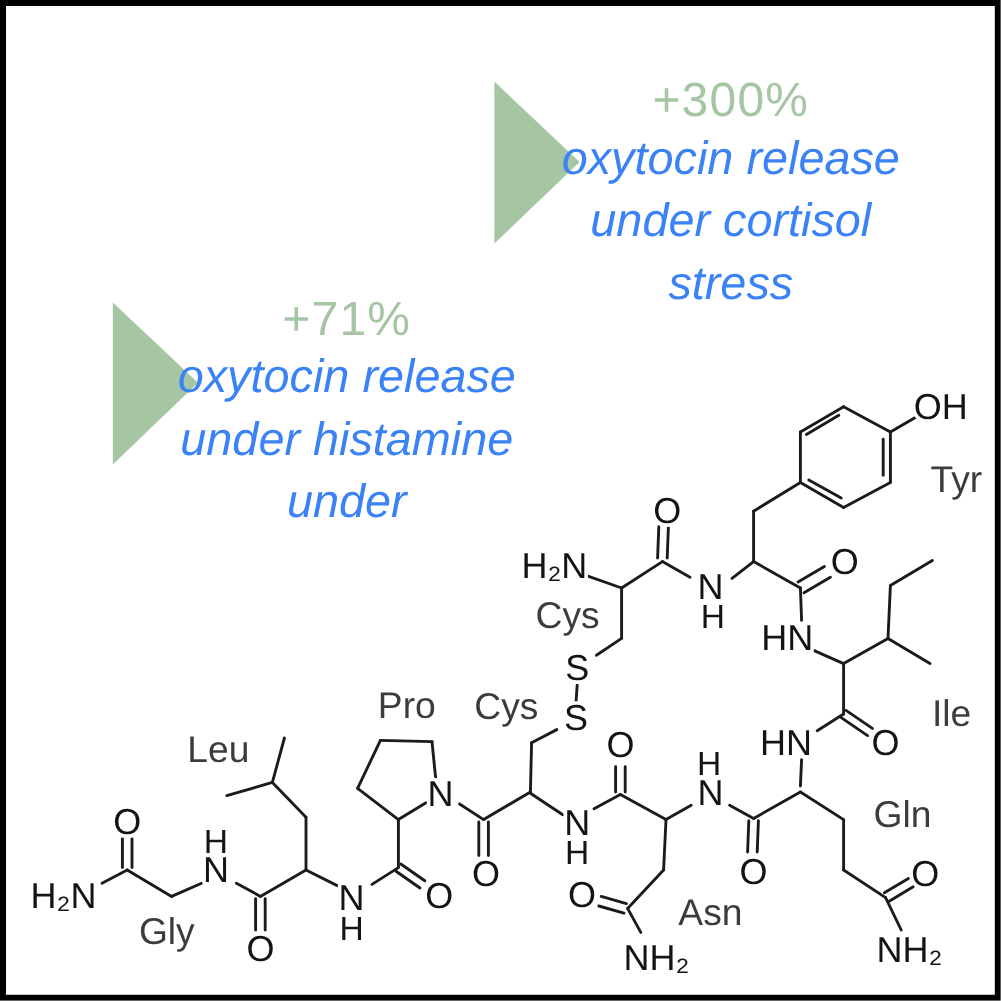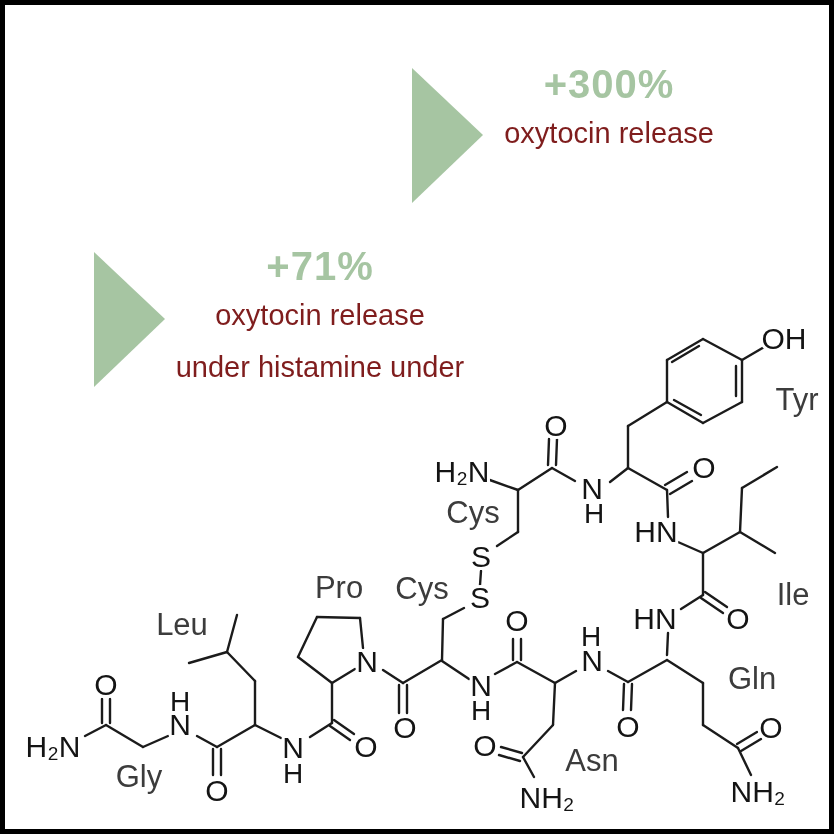--- a/index.html
+++ b/index.html
@@ -8,24 +8,24 @@
     width:834px;height:834px;
     box-sizing:border-box;
     border:5px solid #000;
     background:#fff;
     font-family:"Liberation Sans","DejaVu Sans",sans-serif;
     overflow:hidden;
   }
   
   .annot{position:absolute;text-align:center;}
   .annot .pct{
-    font-size:40px;font-weight:bold;line-height:46px;margin:0;
+    font-size:40px;font-weight:normal;line-height:46px;margin:0;
     color:#a6c5a2;letter-spacing:1px;
   }
-  .annot .ln{font-size:29px;line-height:52px;margin:0;color:#7f1d1d;}
+  .annot .ln{font-size:39px;line-height:52px;margin:0;color:#3b82f6;font-style:italic;}
   .tri{
     position:absolute;width:0;height:0;
     border-top:67px solid transparent;
     border-bottom:68px solid transparent;
     border-left:71px solid #a6c5a2;
   }
   
   svg.mol{position:absolute;left:0;top:0;}
   .bond{stroke:#1b1b1b;stroke-width:2.4;stroke-linecap:round;fill:none;}
   .atom, .hlab, .residue{
@@ -38,24 +38,25 @@
 </style>
 </head>
 <body>
 
 <div class="frame">
 
   <div class="tri" style="left:407px;top:63px;"></div>
   <div class="annot" style="left:439px;top:56px;width:330px;">
     <p class="pct">+300%</p>
     <p class="ln">oxytocin release</p>
+    <p class="ln">under cortisol stress</p>
   </div>
 
   <div class="tri" style="left:89px;top:247px;"></div>
-  <div class="annot" style="left:150px;top:238px;width:330px;">
+  <div class="annot" style="left:119px;top:238px;width:330px;">
     <p class="pct">+71%</p>
     <p class="ln">oxytocin release</p>
     <p class="ln">under histamine under</p>
   </div>
 
   <svg class="mol" width="834" height="834" viewBox="0 0 834 834">
 
     <g>
       <line class="bond" x1="482" y1="474" x2="513" y2="485"></line>
       <line class="bond" x1="513" y1="485" x2="513" y2="527"></line>

